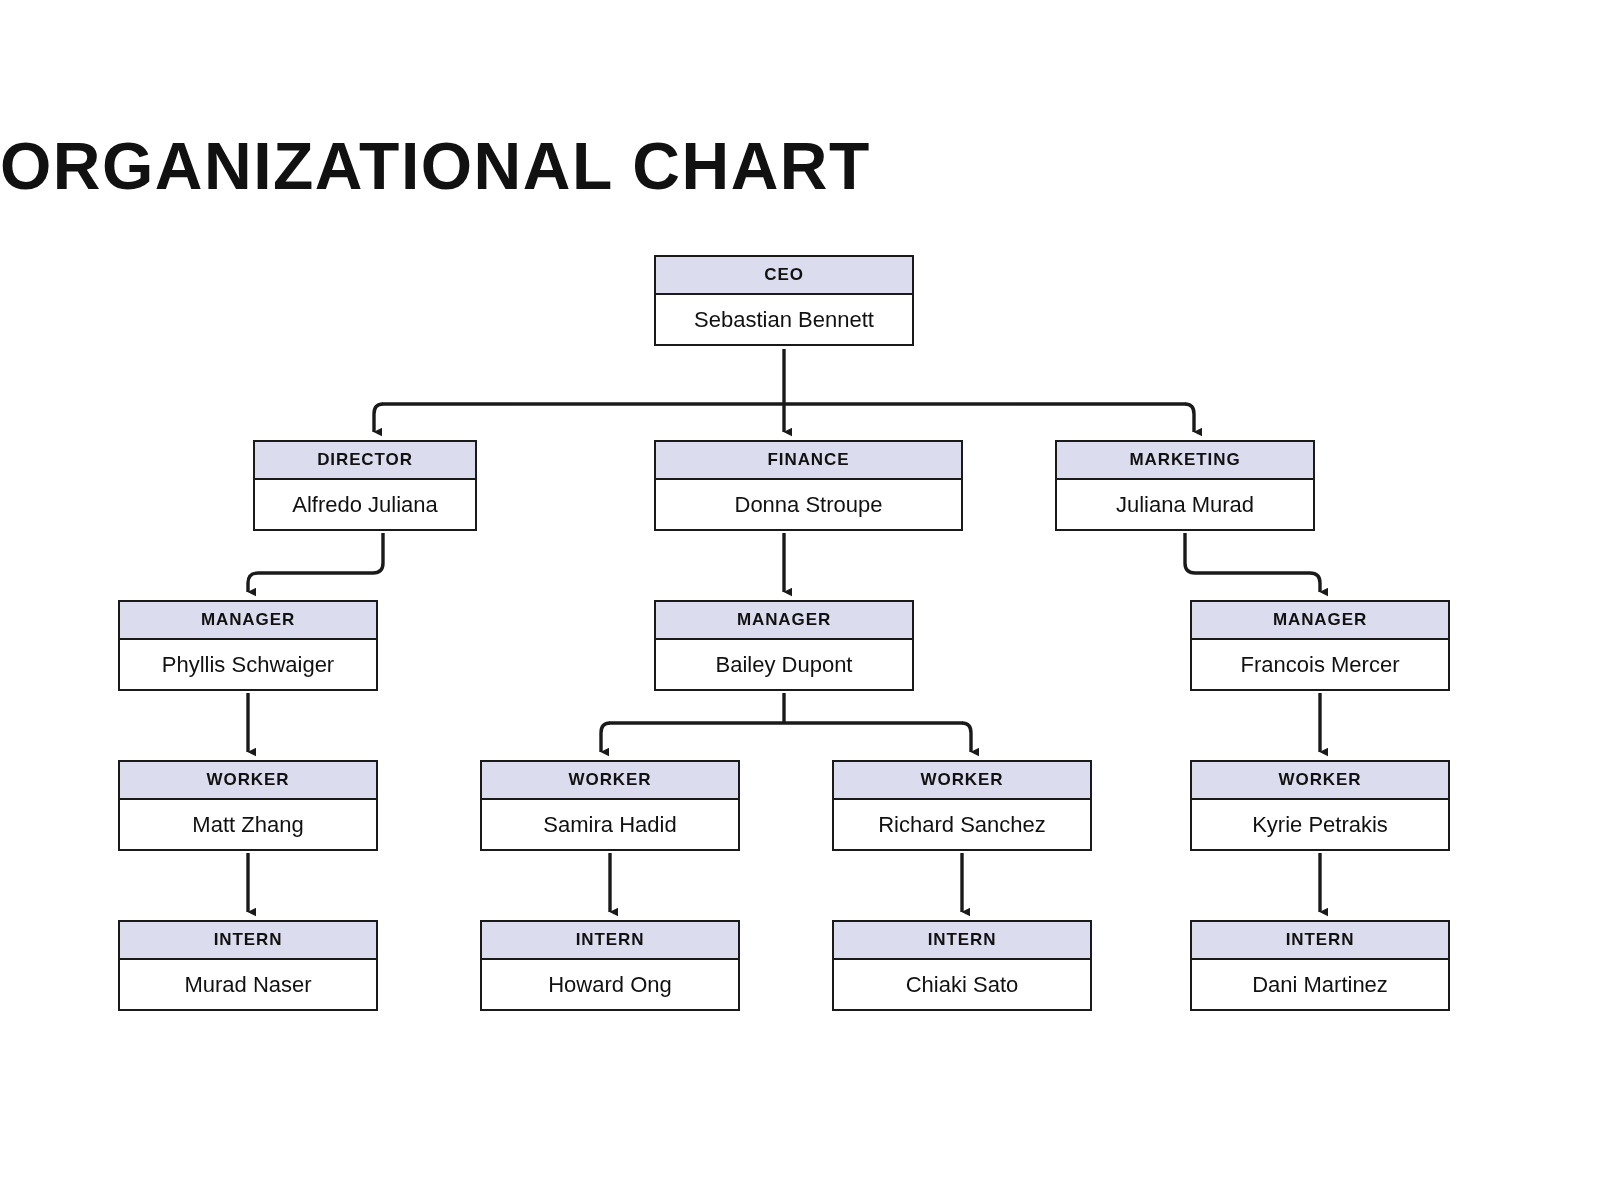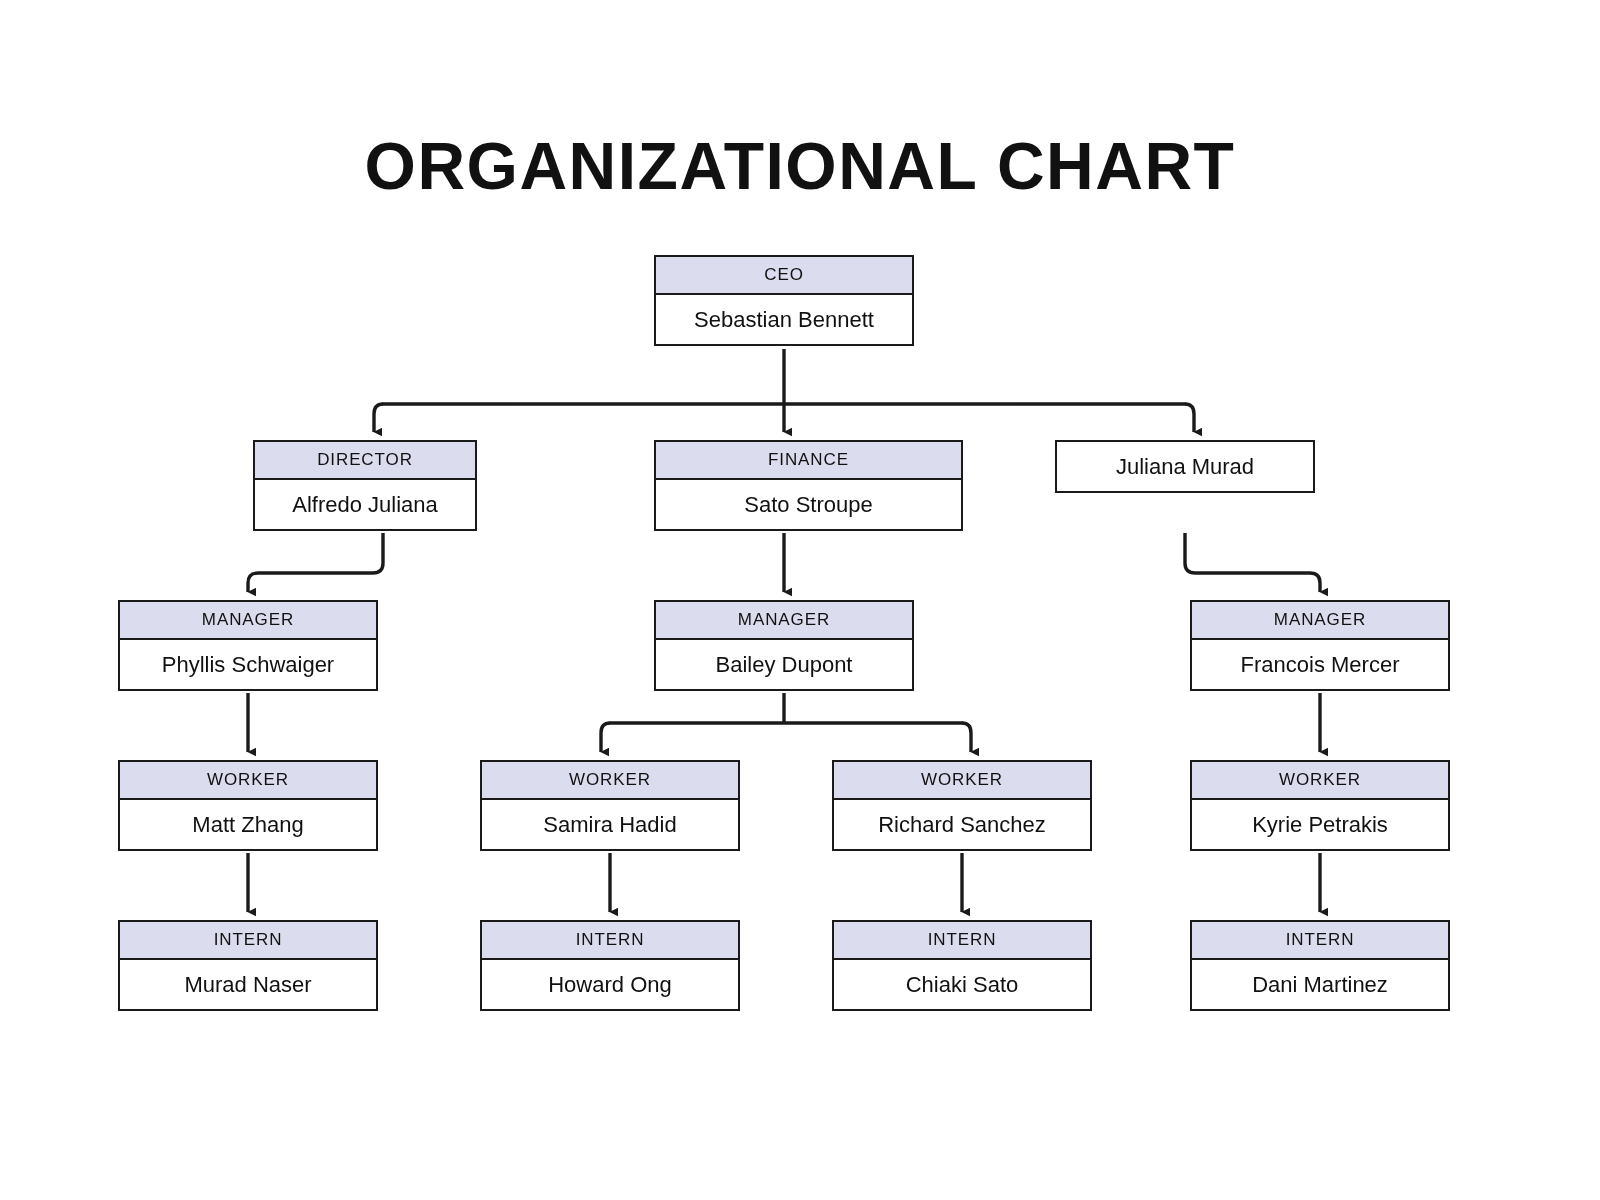--- a/index.html
+++ b/index.html
@@ -13,21 +13,21 @@
     height: 1200px;
     background: #ffffff;
     overflow: hidden;
     font-family: "Liberation Sans", sans-serif;
   }
   #title {
     position: absolute;
     left: 0;
     top: 128px;
     width: 1600px;
-    text-align: center;
+    text-align: left;
     font-family: "Liberation Sans", sans-serif;
     font-size: 66px;
     font-weight: 700;
     letter-spacing: 1.5px;
     color: #111111;
     white-space: nowrap;
   }
   #connectors {
     position: absolute;
     left: 0;
@@ -45,21 +45,21 @@
   .node-header {
     box-sizing: border-box;
     height: 38px;
     background: #dcdcef;
     border-bottom: 2px solid #1a1a1a;
     display: flex;
     align-items: center;
     justify-content: center;
     font-family: "Liberation Sans", sans-serif;
     font-size: 17px;
-    font-weight: 400;
+    font-weight: 700;
     letter-spacing: 0.9px;
     color: #111111;
     white-space: nowrap;
   }
   .node-body {
     box-sizing: border-box;
     height: 49px;
     background: #ffffff;
     display: flex;
     align-items: center;
@@ -122,23 +122,24 @@
       <div class="node" style="left: 654px; top: 255px; width: 260px;">
         <div class="node-header">CEO</div>
         <div class="node-body">Sebastian Bennett</div>
       </div>
       <div class="node" style="left: 253px; top: 440px; width: 224px;">
         <div class="node-header">DIRECTOR</div>
         <div class="node-body">Alfredo Juliana</div>
       </div>
       <div class="node" style="left: 654px; top: 440px; width: 309px;">
         <div class="node-header">FINANCE</div>
-        <div class="node-body">Sato Stroupe</div>
+        <div class="node-body">Donna Stroupe</div>
       </div>
       <div class="node" style="left: 1055px; top: 440px; width: 260px;">
+        <div class="node-header">MARKETING</div>
         <div class="node-body">Juliana Murad</div>
       </div>
       <div class="node" style="left: 118px; top: 600px; width: 260px;">
         <div class="node-header">MANAGER</div>
         <div class="node-body">Phyllis Schwaiger</div>
       </div>
       <div class="node" style="left: 654px; top: 600px; width: 260px;">
         <div class="node-header">MANAGER</div>
         <div class="node-body">Bailey Dupont</div>
       </div>

